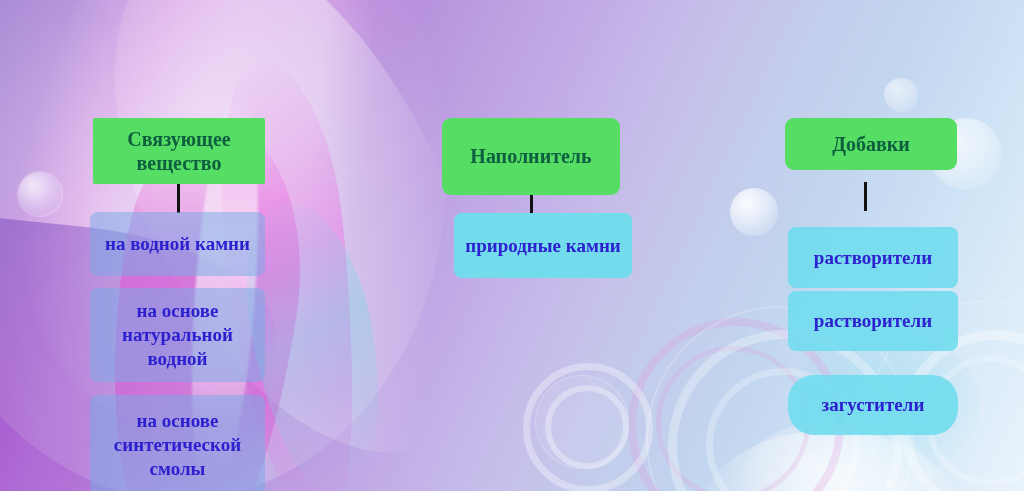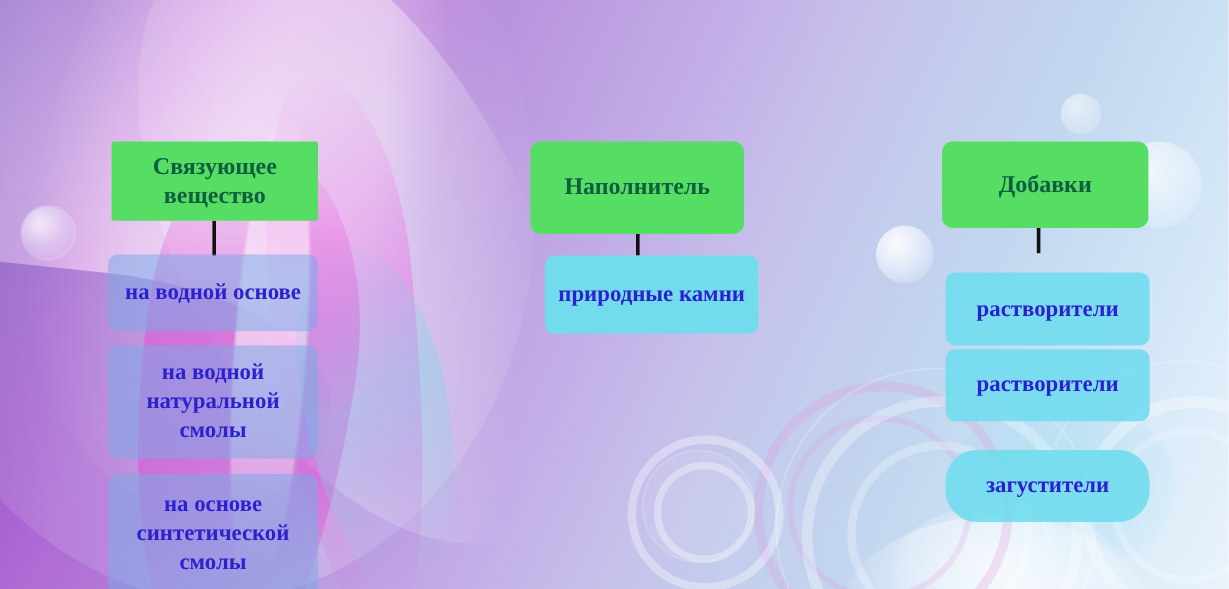--- a/index.html
+++ b/index.html
@@ -324,27 +324,27 @@
   <div class="ring ring-c-2"></div>
 
   <div class="bubble bubble-left"></div>
   <div class="bubble bubble-mid"></div>
   <div class="bubble bubble-right-big"></div>
   <div class="bubble bubble-upper-right"></div>
 
 
   <div class="node node-head sharp" style="left:93px; top:118px; width:172px; height:66px;">Связующее вещество</div>
   <div class="connector" style="left:177px; top:184px; height:29px;"></div>
-  <div class="node node-child child-blue-trans" style="left:90px; top:212px; width:175px; height:64px;">на водной основе</div>
-  <div class="node node-child child-blue-trans" style="left:90px; top:288px; width:175px; height:94px;">на водной натуральной смолы</div>
+  <div class="node node-child child-blue-trans" style="left:90px; top:212px; width:175px; height:64px;">на водной камни</div>
+  <div class="node node-child child-blue-trans" style="left:90px; top:288px; width:175px; height:94px;">на основе натуральной водной</div>
   <div class="node node-child child-blue-trans" style="left:90px; top:395px; width:175px; height:100px;">на основе синтетической смолы</div>
 
   <div class="node node-head" style="left:442px; top:118px; width:178px; height:77px;">Наполнитель</div>
   <div class="connector" style="left:530px; top:183px; height:30px;"></div>
   <div class="node node-child child-cyan" style="left:442px; top:213px; width:178px; height:65px;">природные камни</div>
 
-  <div class="node node-head" style="left:785px; top:118px; width:172px; height:72px;">Добавки</div>
+  <div class="node node-head" style="left:785px; top:118px; width:172px; height:52px;">Добавки</div>
   <div class="connector" style="left:864px; top:182px; height:29px;"></div>
   <div class="node node-child child-cyan-soft" style="left:788px; top:227px; width:170px; height:61px;">растворители</div>
   <div class="node node-child child-cyan-soft" style="left:788px; top:291px; width:170px; height:60px;">растворители</div>
   <div class="node node-child child-cyan-soft" style="left:788px; top:375px; width:170px; height:60px;border-radius:26px;">загустители</div>
 
 </div>
 
 </body></html>

